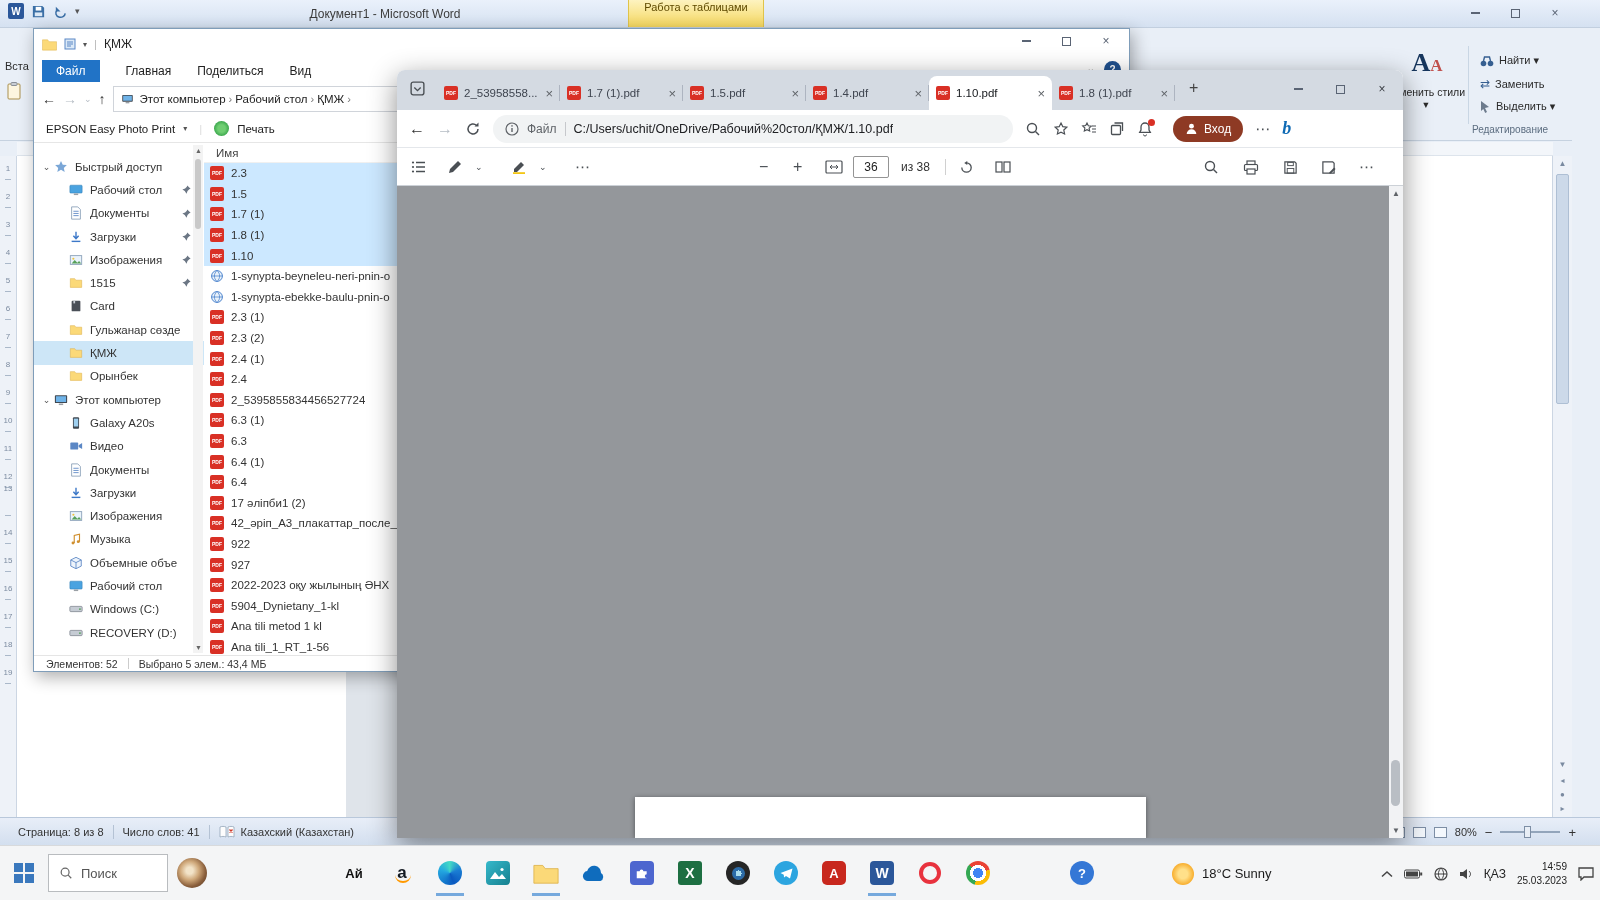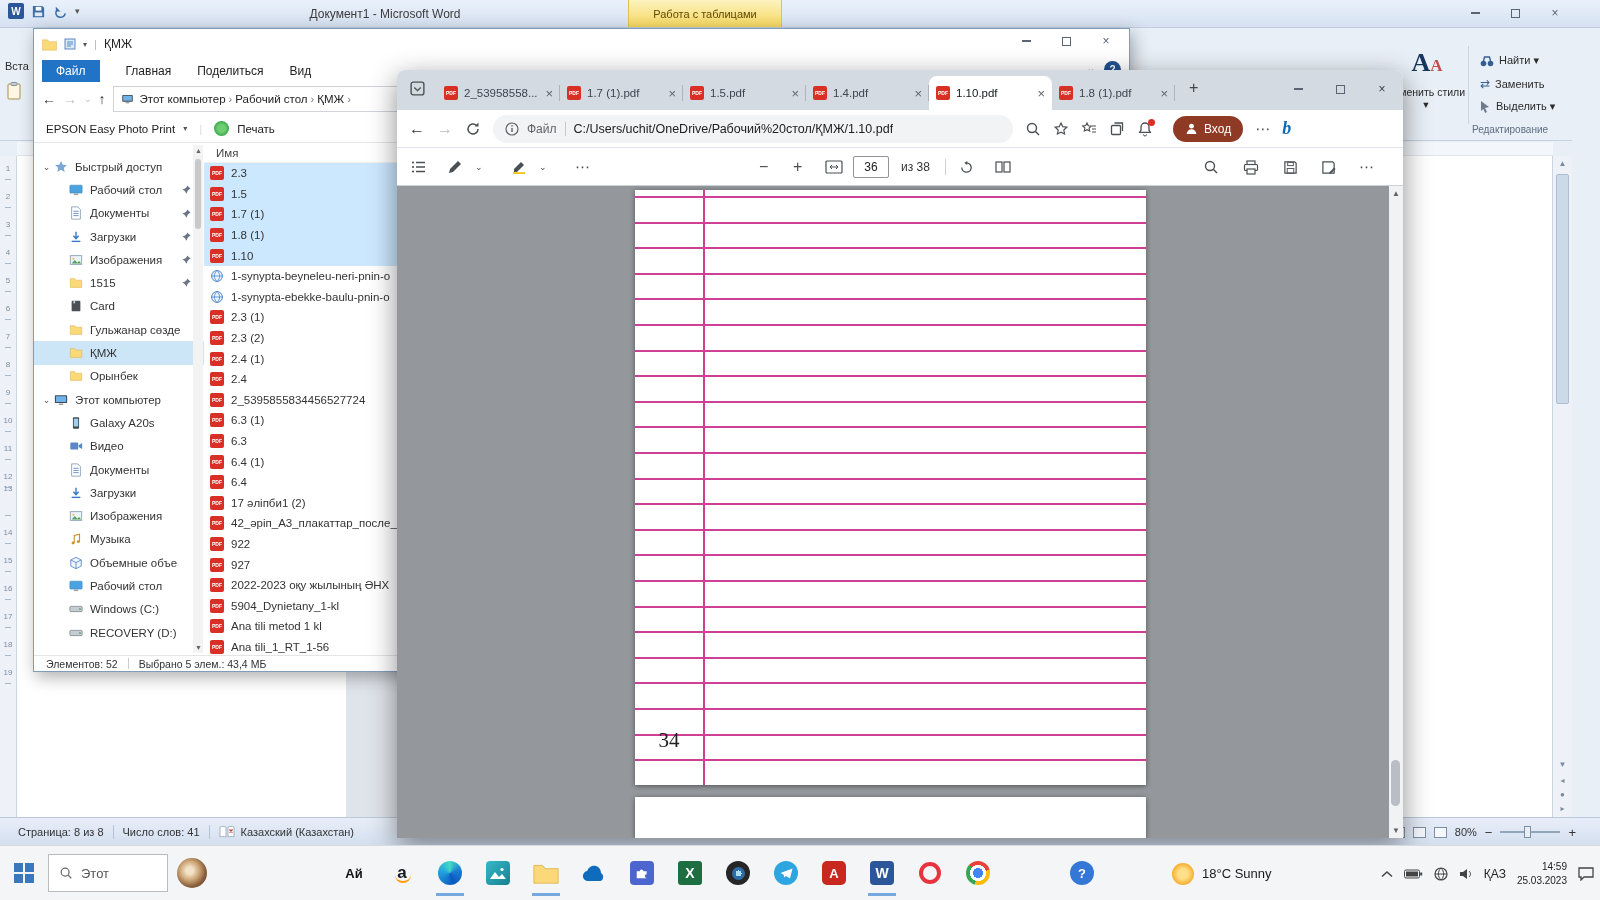--- a/index.html
+++ b/index.html
@@ -7,21 +7,21 @@
 #screen{position:relative;width:1600px;height:900px;overflow:hidden;background:#9aa2ab}
 .abs{position:absolute}
 .ic{display:inline-flex;align-items:center;justify-content:center;flex:none}
 .ic svg{display:block}
 .tile{display:inline-flex;align-items:center;justify-content:center;color:#fff;font-weight:700}
 
 #word{position:absolute;inset:0 0 55px 0;background:#e9eff7}
 #word-titlebar{position:absolute;left:0;top:0;width:100%;height:28px;background:linear-gradient(#eaf1fb,#d5e1f1);border-bottom:1px solid #c2cfdf}
 #word-qat{position:absolute;left:8px;top:3px;display:flex;gap:7px;align-items:center}
 #word-title{position:absolute;left:260px;top:7px;width:250px;text-align:center;font-size:12px;color:#3c3c3c;white-space:nowrap}
-#word-ctx{position:absolute;left:628px;top:0;width:154px;height:27px;text-align:center;padding-top:8px;font-size:11px;color:#5f4a00;background:linear-gradient(#fdf3c0,#f5d75e);border-left:1px solid #e0c44a;border-right:1px solid #e0c44a}
+#word-ctx{position:absolute;left:628px;top:0;width:136px;height:27px;text-align:center;padding-top:1px;font-size:11px;color:#5f4a00;background:linear-gradient(#fdf3c0,#f5d75e);border-left:1px solid #e0c44a;border-right:1px solid #e0c44a}
 .wc-row{position:absolute;right:30px;top:4px;display:flex;gap:10px}
 .wc{width:30px;height:18px;display:inline-flex;align-items:center;justify-content:center;color:#5a6474;font-size:12px}
 .wc .box{width:9px;height:9px;border:1px solid #5a6474;display:inline-block}
 .wc .line{width:9px;border-bottom:2px solid #5a6474;display:inline-block}
 #word-ribbonline{position:absolute;left:0;top:140px;width:100%;border-top:1px solid #c6d2e0}
 #word-hruler{position:absolute;left:17px;top:142px;width:1536px;height:14px;background:#f3f6fa;border-bottom:1px solid #dde4ec}
 #word-ruler{position:absolute;left:0;top:156px;width:17px;height:661px;background:#eef2f8;border-right:1px solid #ccd6e3}
 .ruler-num{position:absolute;left:0;width:16px;text-align:center;font-size:8px;color:#7c8ba0}
 .ruler-tick{position:absolute;left:5px;width:6px;border-top:1px solid #aab8c9}
 #word-doc{position:absolute;left:17px;top:156px;width:1535px;height:661px;background:#fff}
@@ -861,24 +861,20 @@
         </span>
       <span class="pb ic" style="left:924px">
           <svg width="15" height="15" viewBox="0 0 16 16">
             <path d="M2 2h10.5L14 3.5V14H2z" fill="none" stroke="#4a4f54" stroke-width="1.3"></path>
             <path d="M9 13l5-5 1.5 1.5-5 5H9z" fill="#4a4f54"></path>
           </svg>
         </span>
       <span class="pb" style="left:962px;font-size:15px;color:#4a4f54">⋯</span>
     </div>
     <div id="edge-content">
-      <div id="pdf-page" style="background-image: repeating-linear-gradient(transparent 0px, transparent 6px, rgb(207, 63, 148) 6px, rgb(207, 63, 148) 8px, transparent 8px, transparent 25.6px);">
-        <div id="pdf-vline" style="background: rgb(207, 63, 148);"></div>
-        <div id="pdf-num">34</div>
-      </div>
       <div id="pdf-page2"></div>
       <div id="pdf-scroll">
         <span style="position:absolute;top:3px;left:3px">▲</span>
         <span class="thumb"></span>
         <span style="position:absolute;bottom:3px;left:3px">▼</span>
       </div>
     </div>
   </div>
 
   <div id="taskbar">
@@ -890,21 +886,21 @@
           <rect x="11" y="11" width="9" height="9" fill="#3a78bd"></rect>
         </svg>
       </div>
     <div id="tb-search">
       <span class="ic">
           <svg width="14" height="14" viewBox="0 0 16 16">
             <circle cx="7" cy="7" r="4.5" fill="none" stroke="#666" stroke-width="1.4"></circle>
             <path d="M10.5 10.5L14 14" stroke="#666" stroke-width="1.4"></path>
           </svg>
         </span>
-      <span>Этот</span>
+      <span>Поиск</span>
     </div>
     <div id="tb-shell">
         <i></i>
       </div>
     <div id="tb-apps">
         <div class="tb-app">
           <span style="font-weight:700;font-size:13px;color:#111">Ай</span>
         </div>
         <div class="tb-app">
           <span class="amz">a</span>

